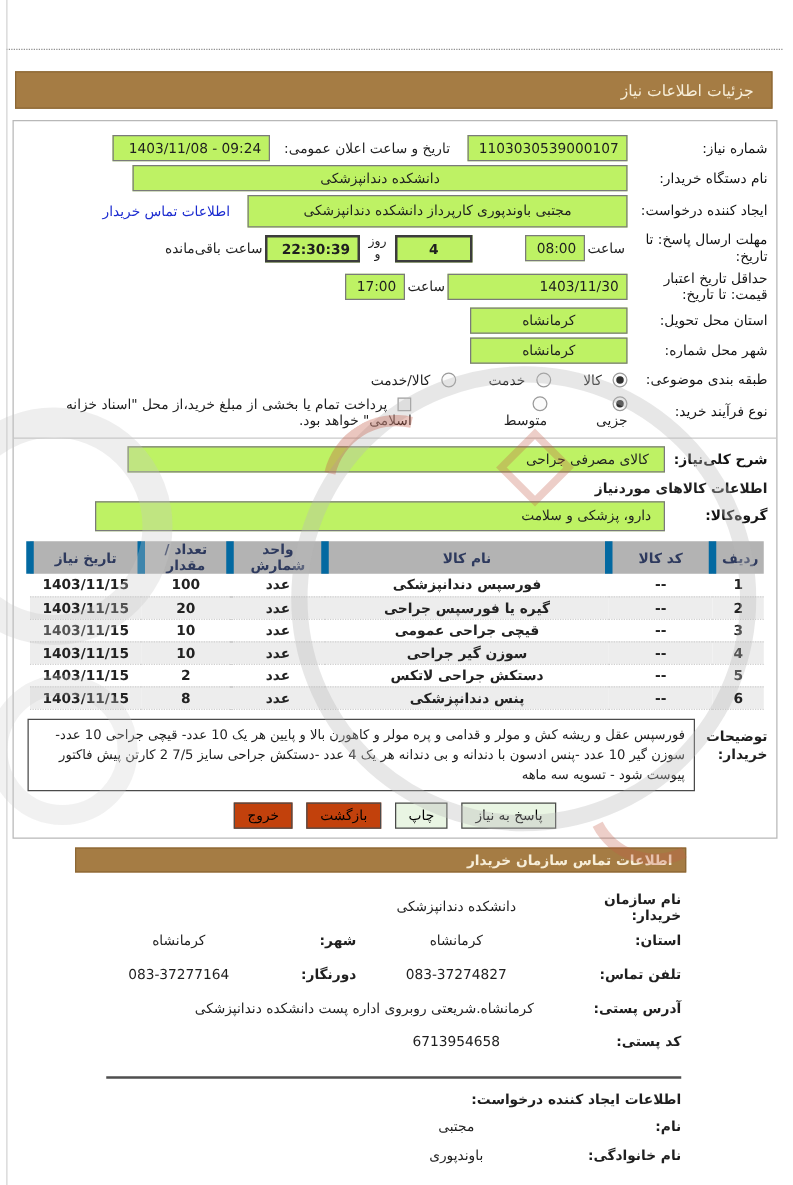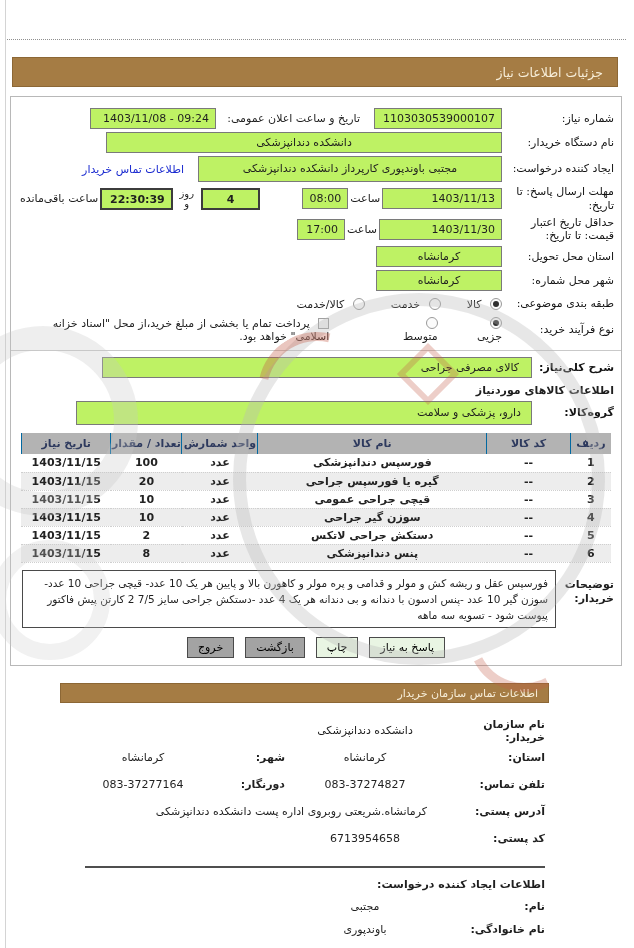--- a/index.html
+++ b/index.html
@@ -7,21 +7,21 @@
   body {
     width: 634px; height: 948px; overflow: hidden; position: relative;
     font-family: "DejaVu Sans", "Liberation Sans", sans-serif;
     font-size: 11px; color: #1f1f1f; direction: rtl;
   }
   .edge-line { position:absolute; left:5px; top:0; bottom:0; width:1px; background:#d4d4d4; }
   .topline { height:40px; border-bottom:1px dotted #8f8f8f; margin:0 8px 0 5px; }
 
   .bar { background:#a57c44; border:1px solid #8c6735; color:#f7eed9; display:flex; align-items:center; }
   .bar1 { margin:17px 16px 0 12px; height:30px; padding:0 14px; font-size:12.5px; }
-  .bar2 { margin:17px 85px 0 60px; height:20px; padding:0 10px; font-size:11px; font-weight:normal; }
+  .bar2 { margin:7px 85px 0 60px; height:20px; padding:0 10px; font-size:11px; font-weight:bold; }
 
   .panel { margin:9px 12px 0 10px; border:1px solid #b8b8b8; background:transparent; padding:8px 7px 7px; position:relative; z-index:2; }
   .frow { display:flex; align-items:center; margin:3px 0; min-height:20px; }
   .flabel { width:112px; flex:none; line-height:1.25; color:#141414; }
   .flabel2 { flex:none; margin:0 14px 0 8px; }
   .box { border:1px solid #7a7a7a; background:#bef264; height:21px; line-height:19px; padding:0 6px; overflow:hidden; white-space:nowrap; }
   .box.center { text-align:center; }
   .box.ltr { direction:ltr; text-align:right; }
   .bold-border { border:2px solid #3c3c3c; height:22px; font-weight:bold; text-align:center; }
   .link { color:#1b2bd0; cursor:pointer; margin-right:14px; white-space:nowrap; }
@@ -29,34 +29,34 @@
   .divider { border-top:1px solid #c9c9c9; margin:7px -7px 6px; }
   .boldlbl { font-weight:bold; }
   .sect-title { font-weight:bold; margin:6px 0 4px; }
 
   .radio { display:inline-block; width:12px; height:12px; border:1px solid #9a9a9a; border-radius:50%; background:#fbfbfb; margin-left:5px; vertical-align:-2px; position:relative; }
   .radio.checked::after { content:""; position:absolute; inset:2px; border-radius:50%; background:#2f2f2f; }
   .opt { margin-left:26px; }
   .checkbox { display:inline-block; width:11px; height:11px; border:1px solid #a0a0a0; background:#f2f2f2; margin-left:5px; vertical-align:-2px; }
 
   table.goods { border-collapse:collapse; width:99%; margin:8px auto 0; position:relative; }
-  table.goods th { background:#b3b3b3; color:#2e3a5e; font-weight:bold; height:21px; font-size:11px; border-left:1px solid #0369a1; }
+  table.goods th { background:#b3b3b3; color:#2e3a5e; font-weight:bold; height:21px; font-size:11px; border-left:6px solid #0369a1; }
   table.goods td { height:18px; text-align:center; border-bottom:1px dotted #cfcfcf; color:#222;font-weight:bold; }
   table.goods tr.alt td { background:#ededed; }
   .col-row{width:42px}.col-code{width:92px}.col-name{width:250px}.col-unit{width:80px}.col-qty{width:76px}.col-date{width:92px}
 
   .notes-row { display:flex; margin-top:7px; }
   .notes-label { width:58px; flex:none; font-weight:bold; line-height:1.3; padding-top:8px; }
   .notes-box { border:1px solid #4a4a4a; background:#fff; min-height:56px; padding:4px 7px; line-height:1.55; font-size:10.5px; text-align:right; flex:1; margin-left:4px; }
 
   .toolbar { display:flex; justify-content:center; gap:11px; margin-top:9px; }
   .btn { border:1px solid #4a4a4a; height:21px; line-height:19px; padding:0 10px; font-size:11px; cursor:pointer; white-space:nowrap;
          font-family:"DejaVu Sans","Liberation Sans",sans-serif; }
   .btn.green { background:#e9f5e3; }
-  .btn.pink { background:#a3a3a3; }
+  .btn.pink { background:#c2410c; }
 
   .contact { margin:14px 89px 0 40px; position:relative; z-index:2; }
   .crow { display:grid; grid-template-columns:100px 160px 72px 140px; align-items:center; min-height:27px; }
   .crow .lab { font-weight:bold; }
   .crow .val { text-align:center; }
   .crow .val.wide { grid-column:2 / span 3; text-align:right; padding-right:18px; }
   .hr { border:none; border-top:2px solid #4f4f4f; margin:14px 89px 0 85px; position:relative; z-index:2; }
   .creator { margin:10px 89px 0 40px; position:relative; z-index:2; }
   .creator .crow { min-height:23px; }
 
@@ -101,32 +101,31 @@
   </div>
 
   <div class="frow">
     <span class="flabel">ایجاد کننده درخواست:</span>
     <span class="box center" style="width:304px; height:26px; line-height:24px;">مجتبی باوندپوری کارپرداز دانشکده دندانپزشکی</span>
     <span class="link">اطلاعات تماس خریدار</span>
   </div>
 
   <div class="frow">
     <span class="flabel">مهلت ارسال پاسخ: تا تاریخ:</span>
-    <span class="box ltr" style="width:126px">1403/11/13</span>
     <span class="flabel2" style="margin:0 2px 0 2px">ساعت</span>
     <span class="box ltr" style="width:48px">08:00</span>
     <span class="box bold-border" style="width:62px; margin-right:42px">4</span>
     <span class="stack">روز و</span>
     <span class="box bold-border ltr" style="width:76px">22:30:39</span>
     <span class="flabel2" style="margin:0 2px">ساعت باقی‌مانده</span>
   </div>
 
   <div class="frow">
     <span class="flabel">حداقل تاریخ اعتبار قیمت: تا تاریخ:</span>
-    <span class="box ltr" style="width:123px">1403/11/30</span>
+    <span class="box ltr" style="width:144px">1403/11/30</span>
     <span class="flabel2" style="margin:0 2px 0 2px">ساعت</span>
     <span class="box ltr" style="width:48px">17:00</span>
   </div>
 
   <div class="frow">
     <span class="flabel">استان محل تحویل:</span>
     <span class="box center" style="width:126px">کرمانشاه</span>
   </div>
 
   <div class="frow">

